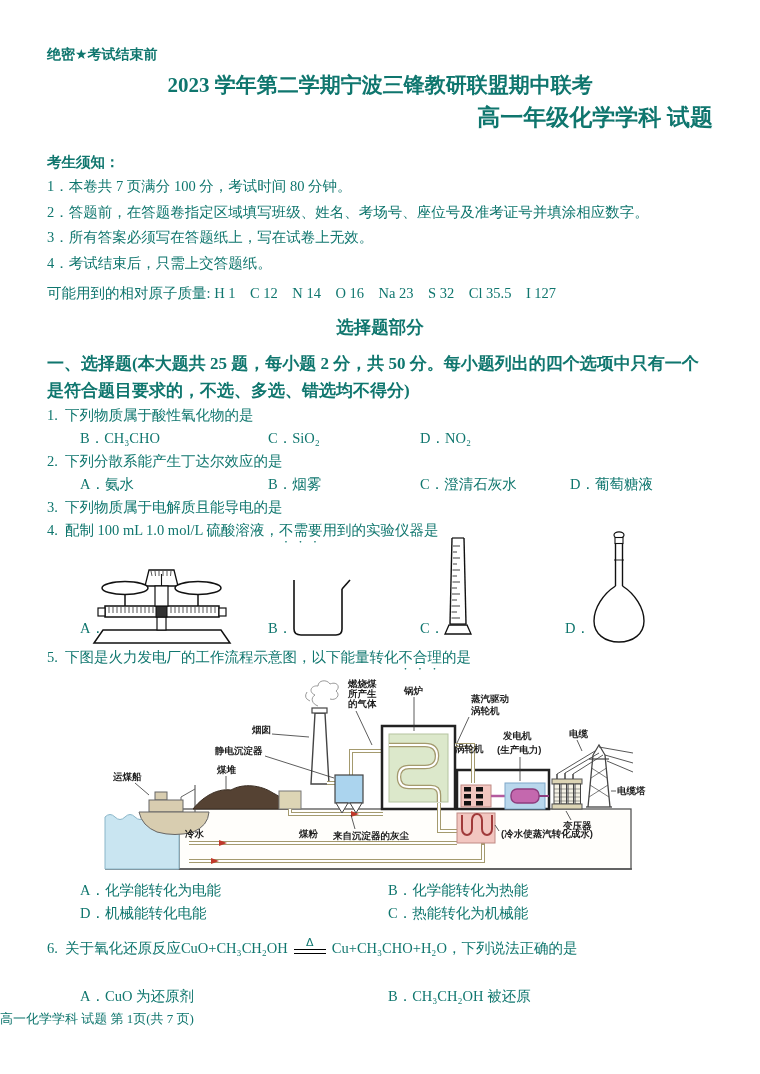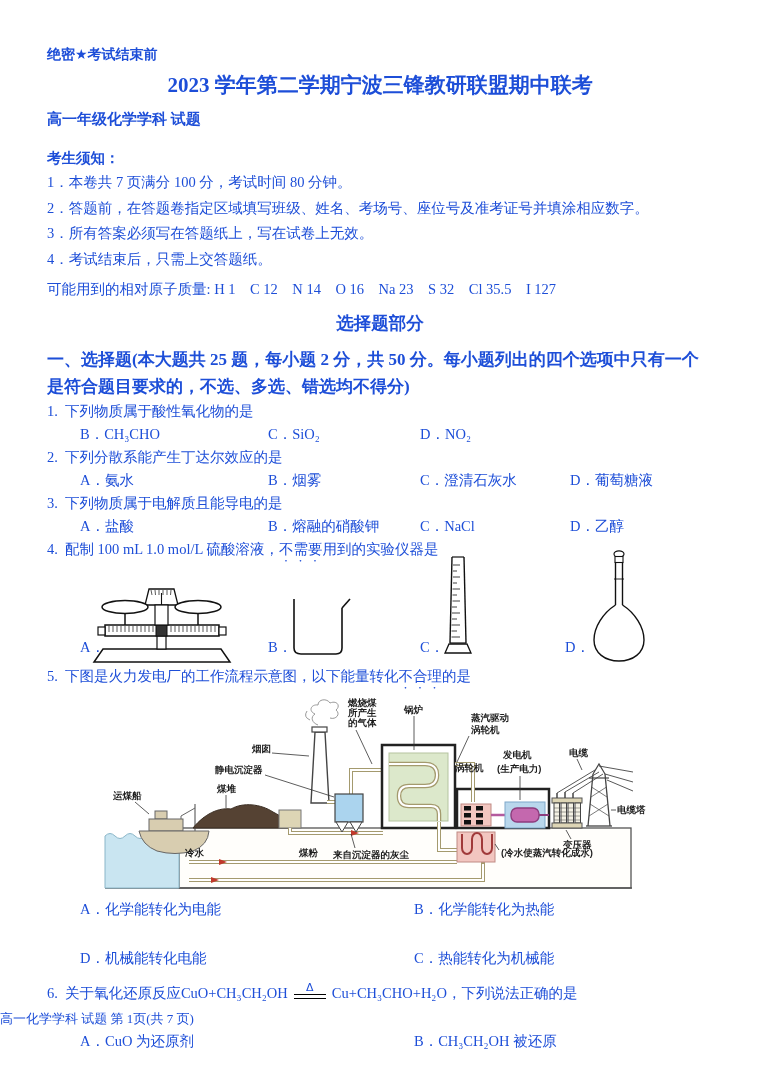--- a/index.html
+++ b/index.html
@@ -3,36 +3,36 @@
 <meta charset="utf-8">
 <style>
   * { margin:0; padding:0; box-sizing:border-box; }
   html,body { background:#e8e8e8; }
   .page {
     position:relative;
     width:760px; height:1074px;
     margin:0 auto;
     background:#ffffff;
     font-family:"Liberation Serif","DejaVu Serif","DejaVu Sans",serif;
-    color:#1d4ed8;
+    color:#0f766e;
     padding:46px 47px 0 47px;
     overflow:hidden;
   }
   .secret { font-size:14px; font-weight:bold; }
   .title { margin-top:8px; font-size:21px; font-weight:bold; text-align:center; line-height:1.25; }
-  .subtitle { margin:12px 0 18px; font-size:15px; font-weight:bold; text-align:left; }
+  .subtitle { margin:4px 0 18px; font-size:23px; font-weight:bold; text-align:right; }
   .notice-h { font-size:14.5px; font-weight:bold; line-height:1.6; }
   .notice p { font-size:14.5px; line-height:1.75; }
   .atomic { margin-top:7px; font-size:14.5px; white-space:pre; line-height:1.4; }
   .part-title { margin:12px 0; font-size:17.5px; font-weight:bold; text-align:center; }
   .instr { font-size:17px; font-weight:bold; line-height:1.55; }
   .q { font-size:14.5px; line-height:23px; }
   .q .qnum { margin-right:7px; }
   .opts4 { display:grid; grid-template-columns:188px 152px 150px 1fr; margin-left:33px; font-size:14.5px; line-height:23px; }
-  .opts2 { display:grid; grid-template-columns:308px 1fr; margin-left:33px; font-size:14.5px; line-height:23px;gap:26px; }
+  .opts2 { display:grid; grid-template-columns:308px 1fr; margin-left:33px; font-size:14.5px; line-height:23px; }
   .emph { -webkit-text-emphasis:dot; -webkit-text-emphasis-position:under;
           text-emphasis:filled dot; text-emphasis-position:under right; }
   .apparatus { position:relative; height:100px; }
   .apparatus .opt-label { position:absolute; font-size:14.5px; }
   .apparatus svg { position:absolute; overflow:visible; }
   .figure { position:relative; margin-left:58px; width:530px; height:198px;text-align:center; }
   .figure svg { overflow:visible; font-family:"Liberation Sans","DejaVu Sans",sans-serif; }
   .figure text { font-size:9.5px; font-weight:bold; fill:#1c1c1c; }
   .rxn-wrap { display:inline-flex; align-items:center; }
   .cond { display:inline-flex; flex-direction:column; align-items:center; margin:0 6px; transform:translateY(-2px); }
@@ -76,26 +76,20 @@
   </div>
   <div class="opts4">
     <span>A．氨水</span>
     <span>B．烟雾</span>
     <span>C．澄清石灰水</span>
     <span>D．葡萄糖液</span>
   </div>
 
   <div class="q">
     <span class="qnum">3.</span><span>下列物质属于电解质且能导电的是</span>
-  </div>
-  <div class="opts4">
-    <span>A．盐酸</span>
-    <span>B．熔融的硝酸钾</span>
-    <span>C．NaCl</span>
-    <span>D．乙醇</span>
   </div>
 
   <div class="q">
     <span class="qnum">4.</span><span>配制 100 mL 1.0 mol/L 硫酸溶液，</span><span class="emph">不需要</span><span>用到的实验仪器是</span>
   </div>
 
   <div class="apparatus">
 
     <svg style="left:46px; top:20px;" width="138" height="80" viewBox="0 0 138 80">
       <polygon points="10,64 128,64 137,77 1,77" fill="#fff" stroke="#111" stroke-width="1.5"></polygon>

